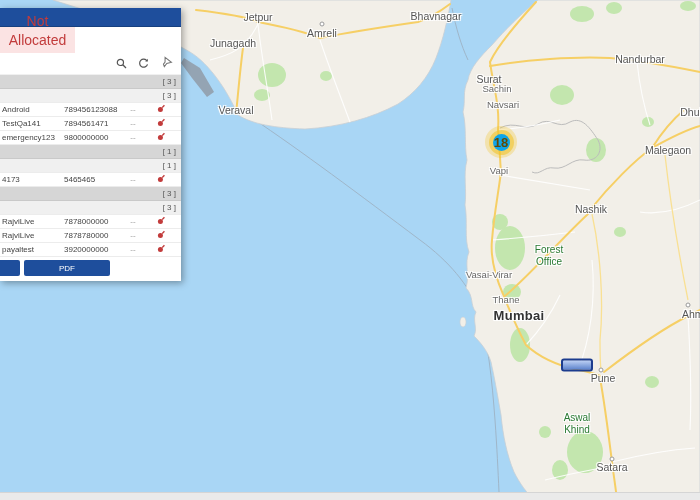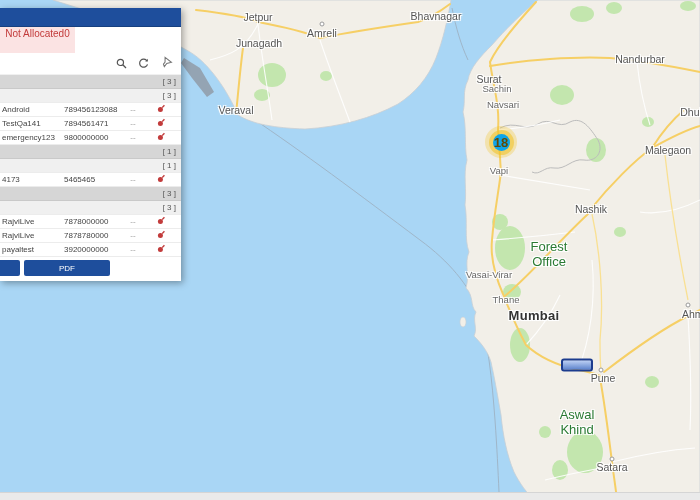--- a/index.html
+++ b/index.html
@@ -8,38 +8,38 @@
 
   
   #map{position:absolute;inset:0}
   #map svg{position:absolute;left:0;top:0}
   .maplabel{position:absolute;transform:translate(-50%,-50%);white-space:pre-line;
     text-align:center;line-height:1.15;color:#5c5c5c;font-size:10px;
     text-shadow:1px 1px 0 #fff,-1px -1px 0 #fff,1px -1px 0 #fff,-1px 1px 0 #fff,0 0 3px #fff}
   .maplabel.town{font-size:9.5px;color:#696969}
   .maplabel.city{font-size:10.5px;color:#555}
   .maplabel.major{font-size:13px;font-weight:bold;color:#333;letter-spacing:.3px}
-  .maplabel.green{font-size:13px;color:#2a7a33}
+  .maplabel.green{font-size:10px;color:#2a7a33}
   .towndot{position:absolute;width:5px;height:5px;box-sizing:border-box;border:1.5px solid #9a9a9a;
     background:#fff;border-radius:50%;transform:translate(-50%,-50%)}
   .cluster{position:absolute;transform:translate(-50%,-50%);width:32px;height:32px;border-radius:50%;
     background:rgba(241,197,36,.30);display:flex;align-items:center;justify-content:center}
   .cluster-inner{width:17px;height:17px;border-radius:50%;background:#0ea5e9;
     box-shadow:0 0 0 4px rgba(240,193,35,.55);display:flex;align-items:center;justify-content:center;
     font-size:13px;font-weight:bold;color:#5f4a05}
   .vehicle{position:absolute;transform:translate(-50%,-50%);width:28px;height:9px;
     border:2px solid #1c3c8e;border-radius:3px;background:linear-gradient(180deg,#bed1f4,#5d83cc)}
 
   
   #panel{position:absolute;left:0;top:8px;width:181px;height:273px;background:#fff;
     box-shadow:2px 2px 7px rgba(0,0,0,.35);display:flex;flex-direction:column;color:#444}
   .pheader{height:18px;background:#1e4e9c;border-bottom:1px solid #16407f;flex:none}
   .stats{display:flex;height:26px;flex:none}
-  .stat{display:flex;flex-direction:row;justify-content:center;text-align:center;
-    font-size:10px;line-height:1.35}
+  .stat{display:flex;flex-direction:column;justify-content:center;text-align:center;
+    font-size:14px;line-height:1.35}
   .stat-na{width:75px;background:#fbe3e3;color:#c23b3b}
   .stat-total{flex:1;background:#d9d9d9;color:#333}
   .toolbar{height:21px;flex:none;display:flex;align-items:center;justify-content:flex-end;
     gap:11px;padding-right:9px;background:#fff;border-bottom:1px solid #f0f0f0}
   .tico{display:block;cursor:pointer}
   .thead{display:flex;height:17px;flex:none;align-items:center;color:#666;font-size:8px;
     border-bottom:1px solid #ddd;background:#fff}
   .tbody{flex:none}
   .trow{display:flex;height:13px;align-items:center;border-bottom:1px solid #ececec;
     font-size:8px;background:#fff}
@@ -131,37 +131,37 @@
     </g>
     <g fill="none" stroke="#f9e093" stroke-width="1.3">
       <path d="M592,214 C600,250 604,300 600,340 C600,352 600,362 601,370"></path>
       <path d="M665,155 C670,200 680,260 688,300"></path>
     </g>
   </svg>
 
   <div>
       <div class="maplabel city" style="left: 258px; top: 17px;">Jetpur</div>
       <div class="maplabel city" style="left: 418px; top: 16px; padding-left: 36px;">Bhavnagar</div>
-      <div class="maplabel city" style="left: 259px; top: 43px; text-align: right;">Junagadh</div>
+      <div class="maplabel city" style="left: 233px; top: 43px; text-align: right;">Junagadh</div>
       <div class="maplabel city" style="left: 322px; top: 33px;">Amreli</div>
       <div class="towndot" style="left: 322px; top: 24px;"></div>
       <div class="maplabel city" style="left: 236px; top: 110px;">Veraval</div>
       <div class="maplabel city" style="left: 489px; top: 79px;">Surat</div>
       <div class="maplabel town" style="left: 497px; top: 89px;">Sachin</div>
       <div class="maplabel town" style="left: 503px; top: 105px;">Navsari</div>
       <div class="maplabel city" style="left: 640px; top: 59px;">Nandurbar</div>
       <div class="maplabel city" style="left: 694px; top: 112px;">Dhule</div>
       <div class="maplabel city" style="left: 668px; top: 150px;">Malegaon</div>
       <div class="maplabel town" style="left: 499px; top: 171px;">Vapi</div>
       <div class="maplabel city" style="left: 591px; top: 209px;">Nashik</div>
       <div class="maplabel green" style="left: 549px; top: 255px;">Forest
 Office</div>
       <div class="maplabel town" style="left: 489px; top: 275px;">Vasai-Virar</div>
       <div class="maplabel town" style="left: 506px; top: 300px;">Thane</div>
-      <div class="maplabel major" style="left: 512px; top: 316px; padding-left: 44px;">Mumbai</div>
+      <div class="maplabel major" style="left: 497px; top: 316px; padding-left: 44px;">Mumbai</div>
       <div class="maplabel city" style="left: 712px; top: 314px;">Ahmadnagar</div>
       <div class="towndot" style="left: 688px; top: 305px;"></div>
       <div class="maplabel city" style="left: 603px; top: 378px;">Pune</div>
       <div class="towndot" style="left: 601px; top: 370px;"></div>
       <div class="maplabel green" style="left: 577px; top: 423px;">Aswal
 Khind</div>
       <div class="maplabel city" style="left: 612px; top: 467px;">Satara</div>
       <div class="towndot" style="left: 612px; top: 459px;"></div>
     </div>
 

